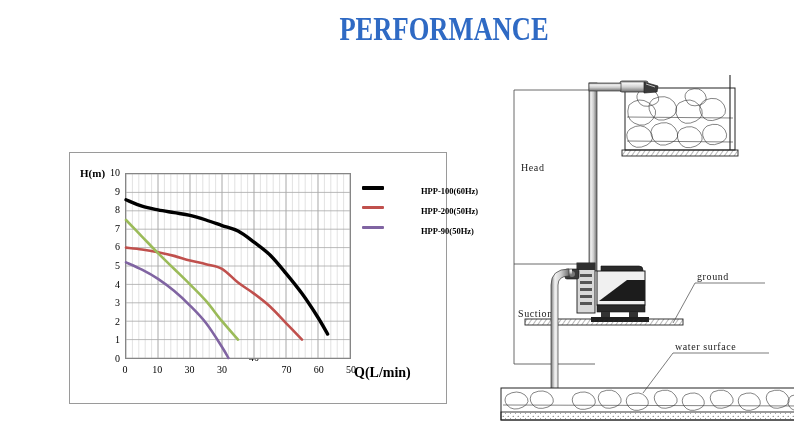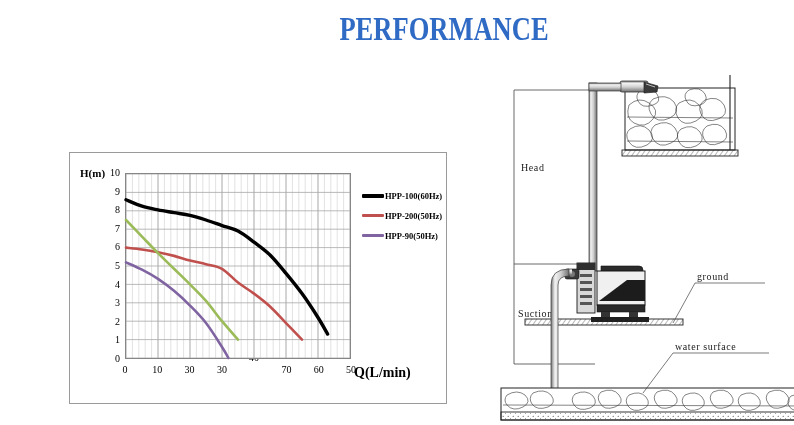--- a/index.html
+++ b/index.html
@@ -105,23 +105,23 @@
     font-family: "Liberation Serif", serif;
   }
   #chart-legend {
     position: absolute;
     left: 292px;
     top: 33px;
     width: 88px;
   }
   .legend-item {
     display: flex;
-    align-items: center;
     height: 19px;
     margin-bottom: 1px;
+    gap: 36px;
   }
   .legend-swatch {
     width: 22px;
     flex: 0 0 22px;
     border-radius: 1px;
   }
   .legend-text {
     font-size: 8.5px;
     font-weight: bold;
     color: #000;

